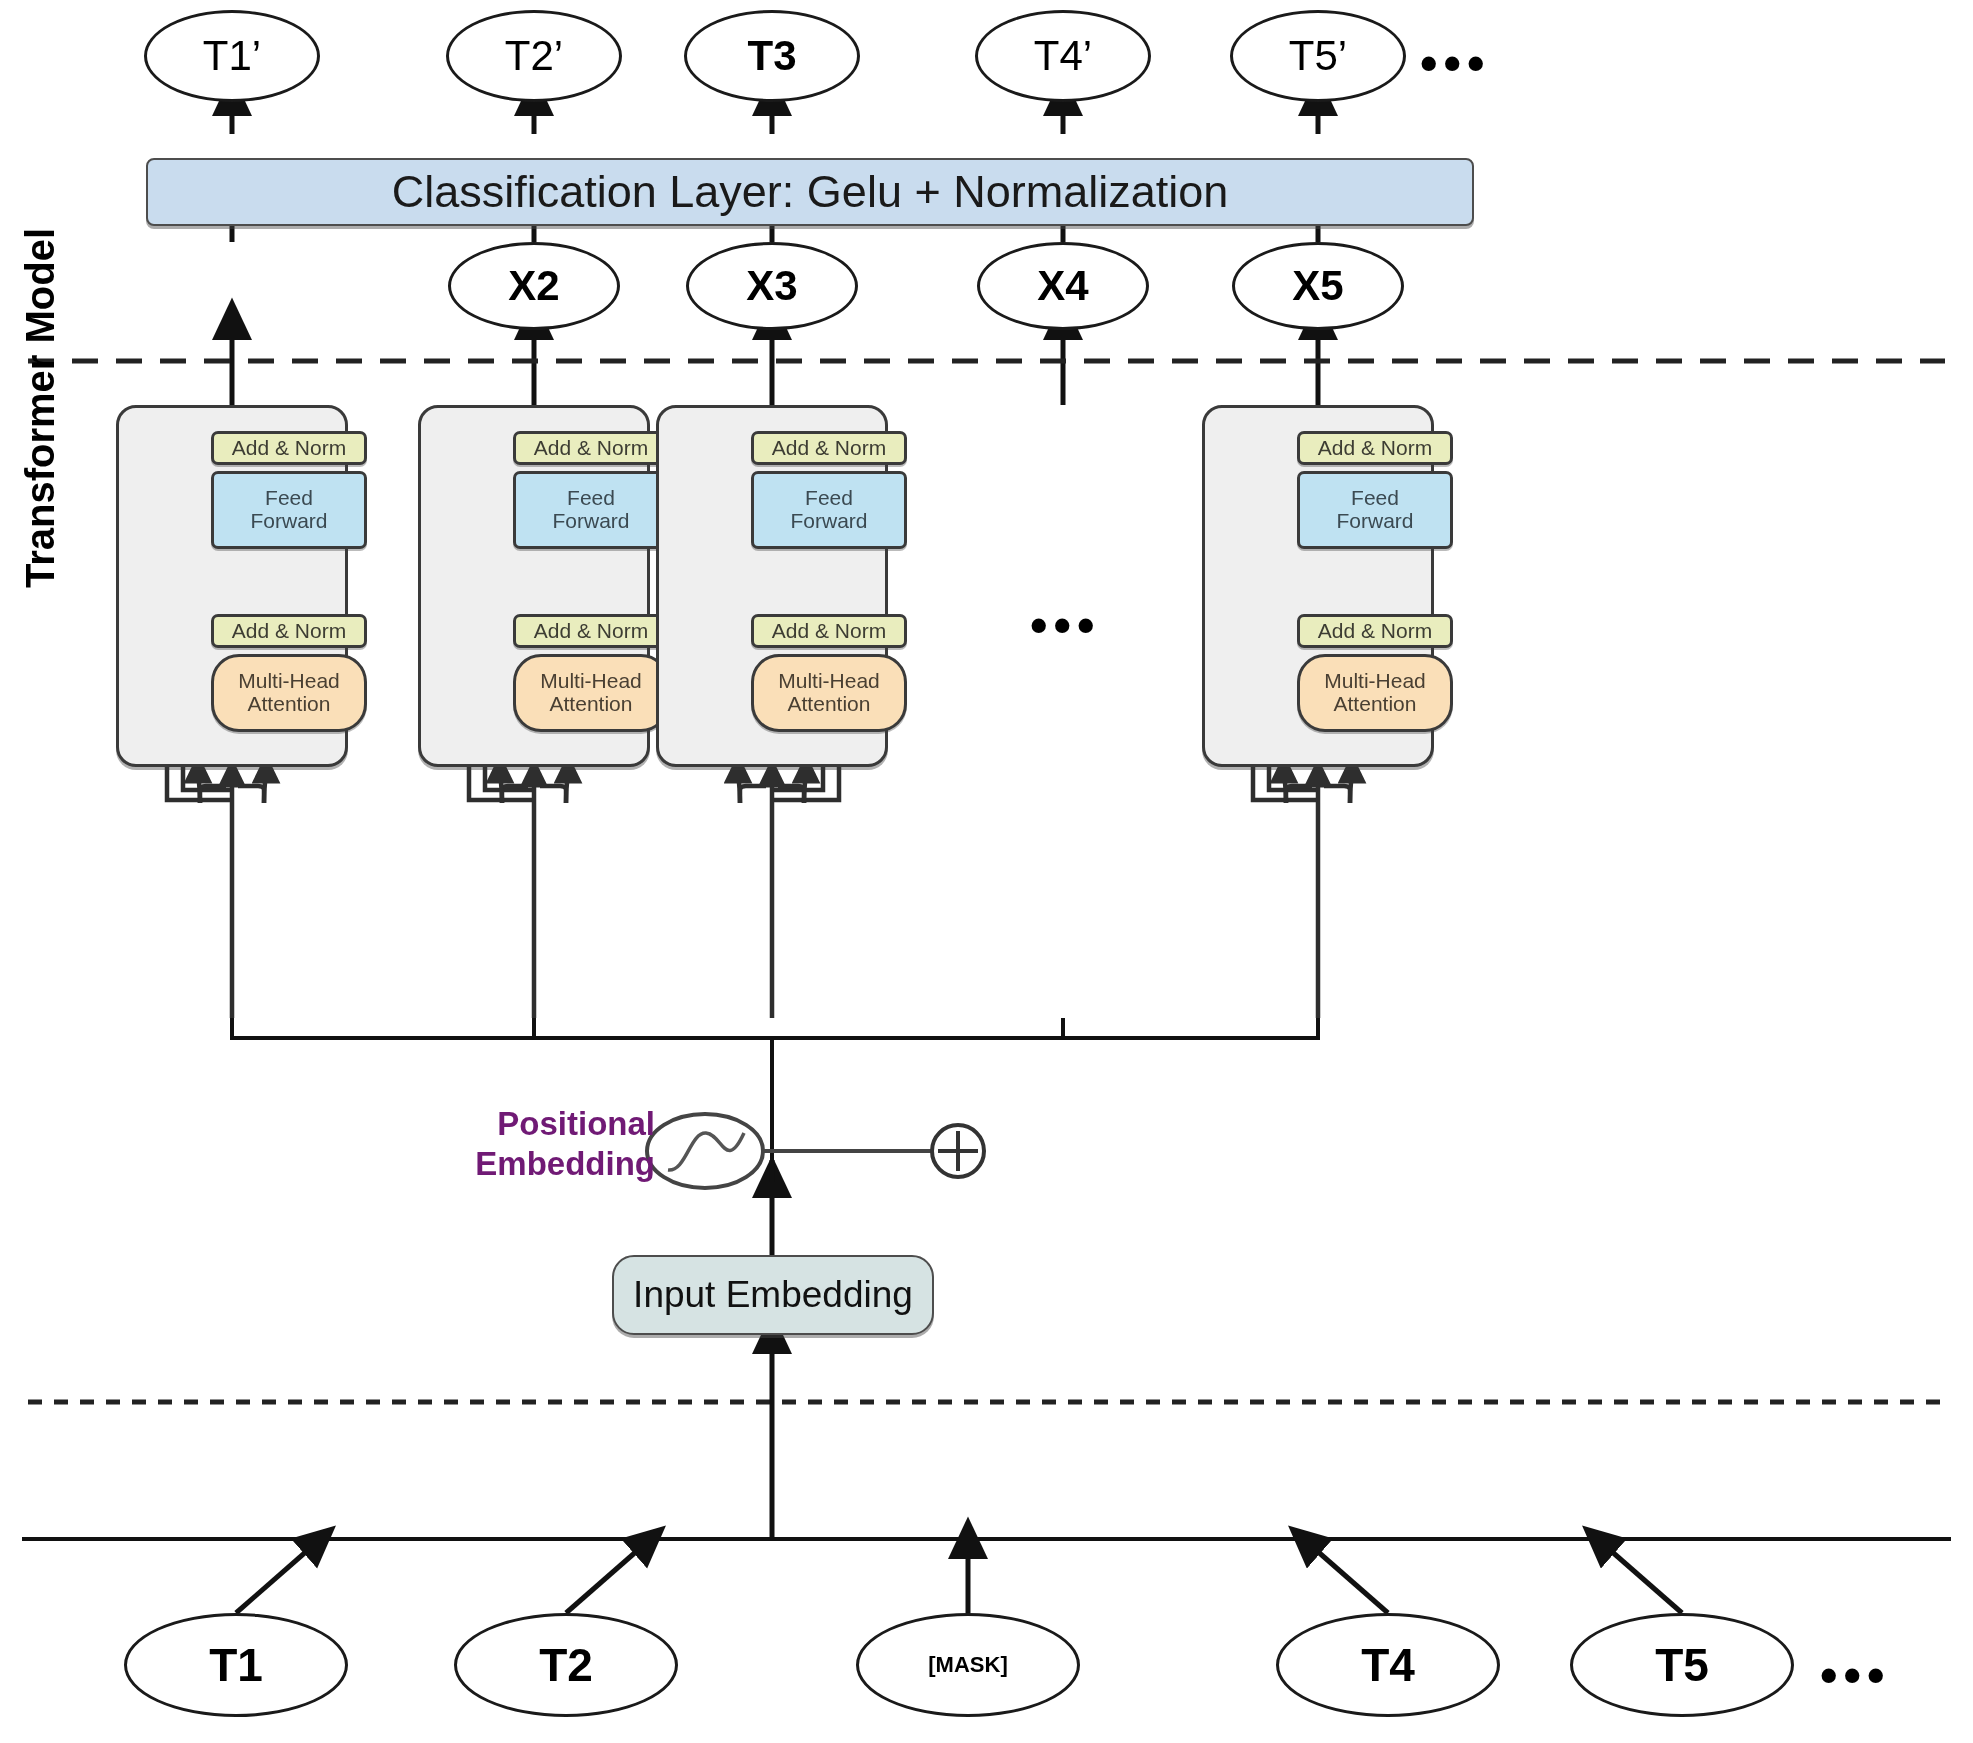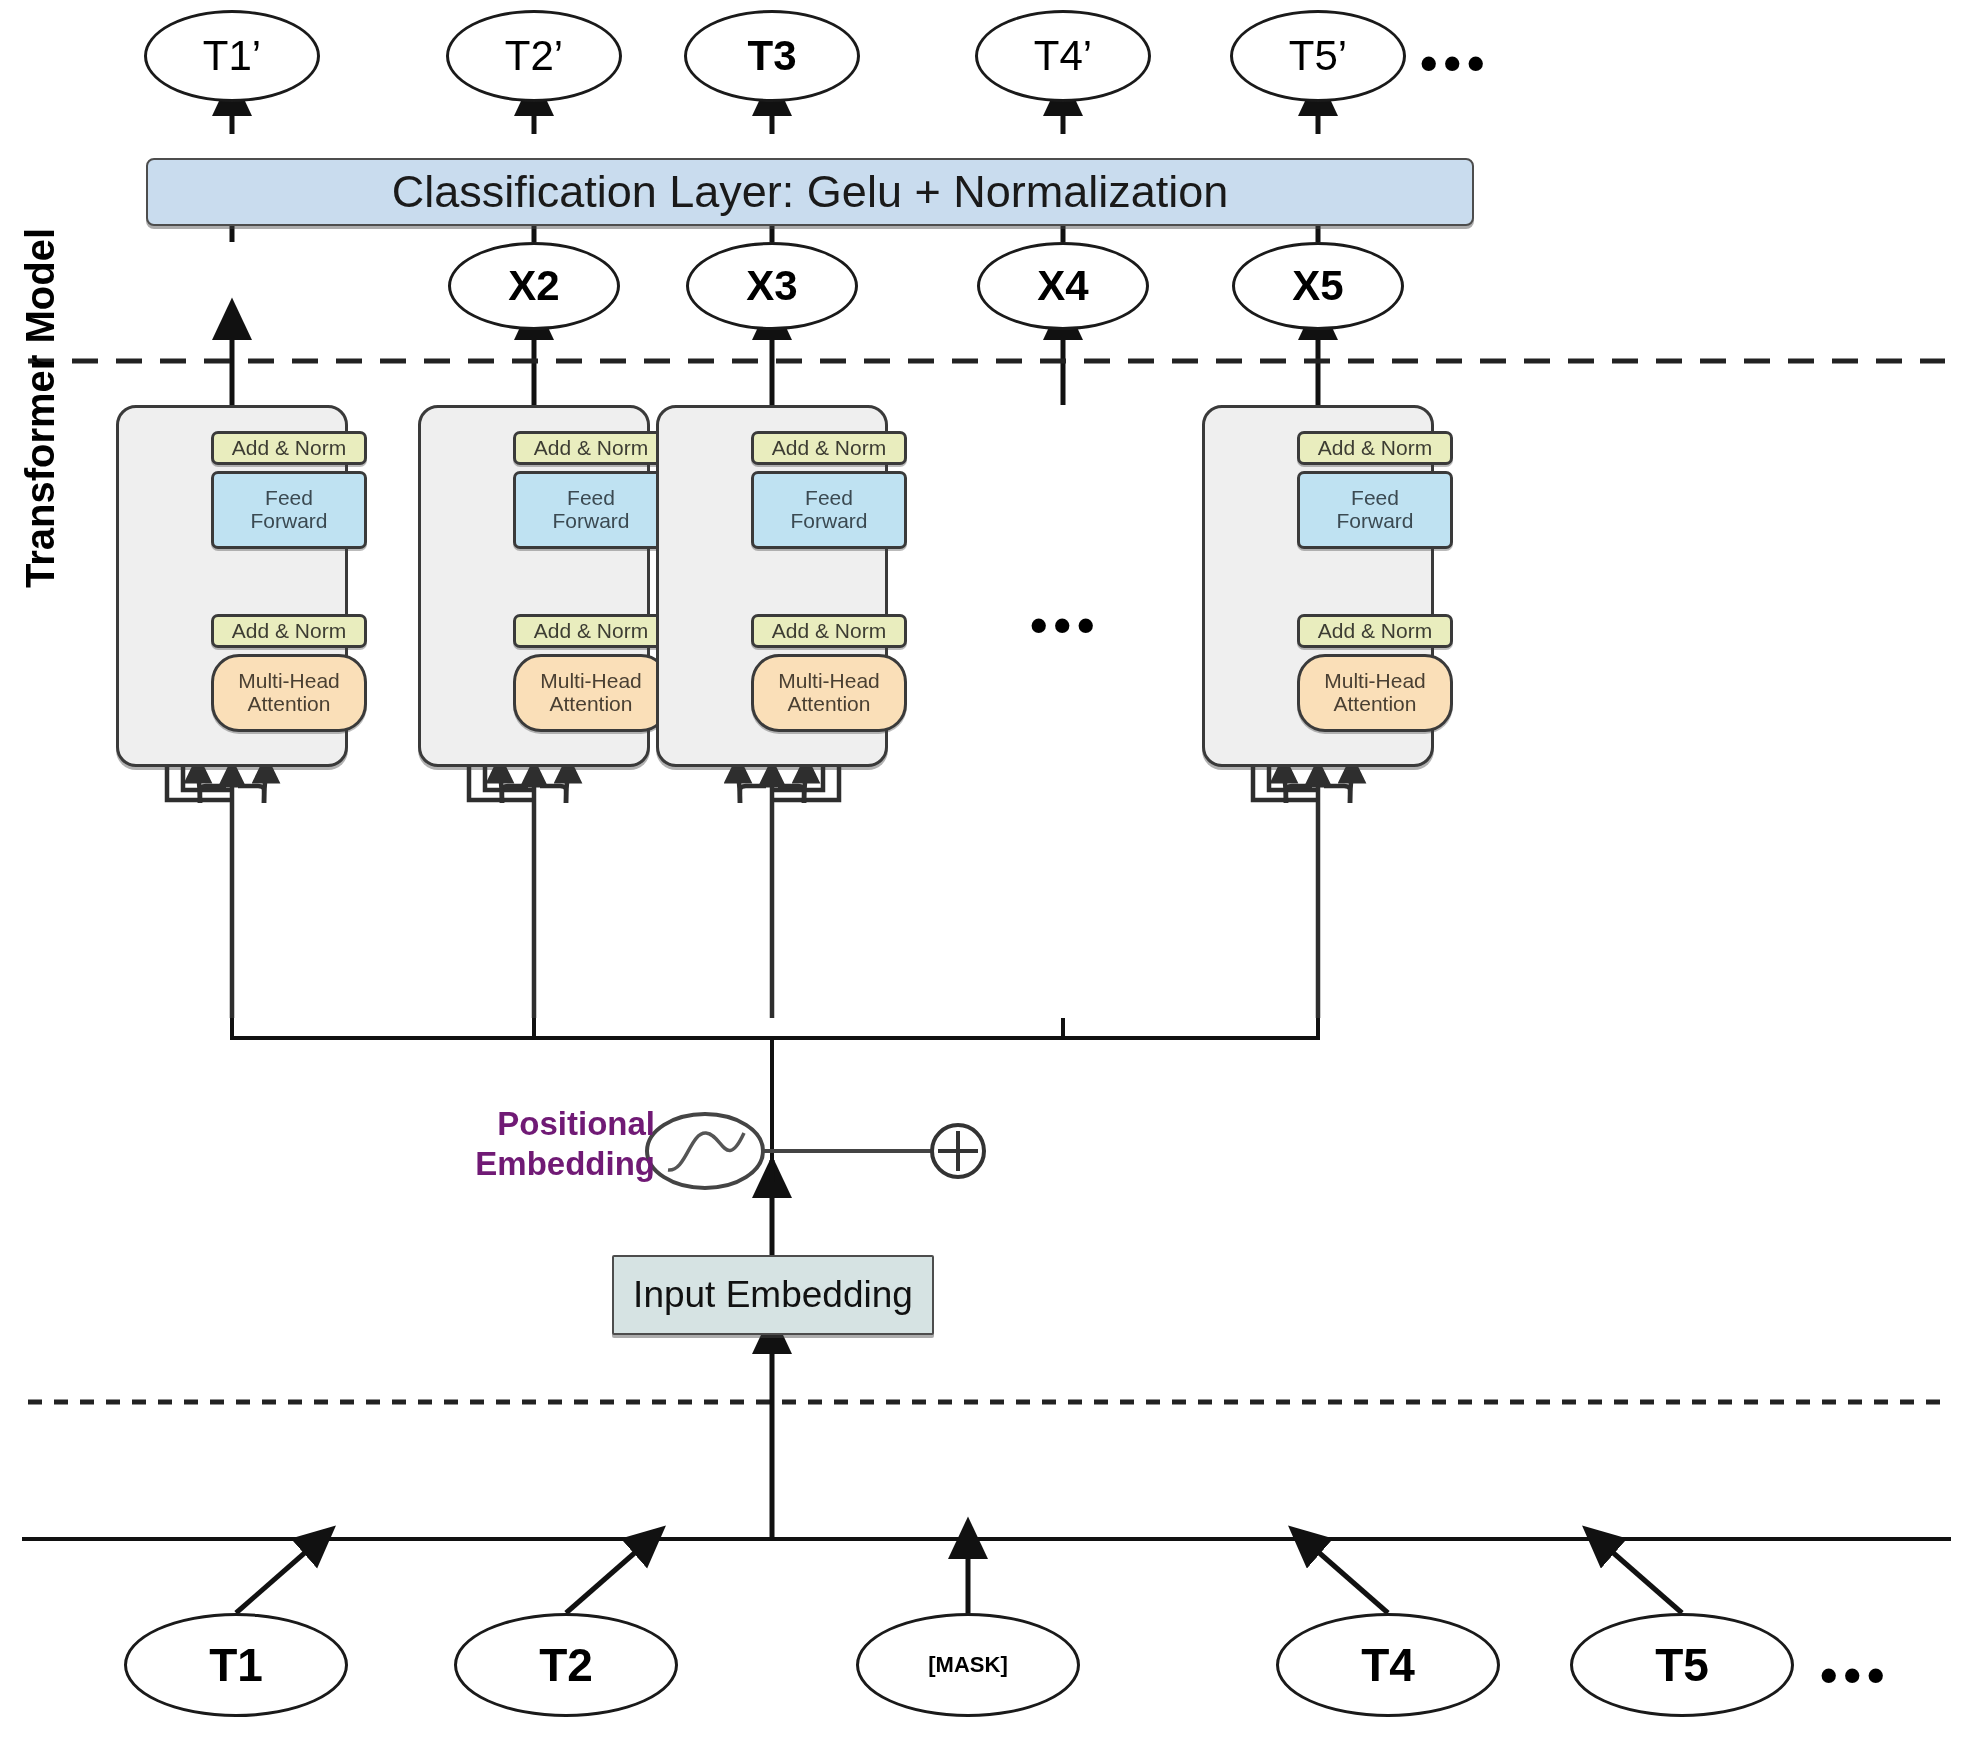--- a/index.html
+++ b/index.html
@@ -148,21 +148,21 @@
     color: #701a75;
     line-height: 1.22;
   }
 
   .inputemb {
     position: absolute;
     left: 612px; top: 1255px;
     width: 322px; height: 80px;
     background: #d6e3e3;
     border: 2px solid #4d4d4d;
-    border-radius: 2px;
+    border-radius: 22px;
     box-shadow: 0 3px 0 rgba(70,70,70,0.45);
     display: flex;
     align-items: center;
     justify-content: center;
     font-size: 37px;
     color: #111;
     box-sizing: border-box;
   }
 </style>
 </head>

